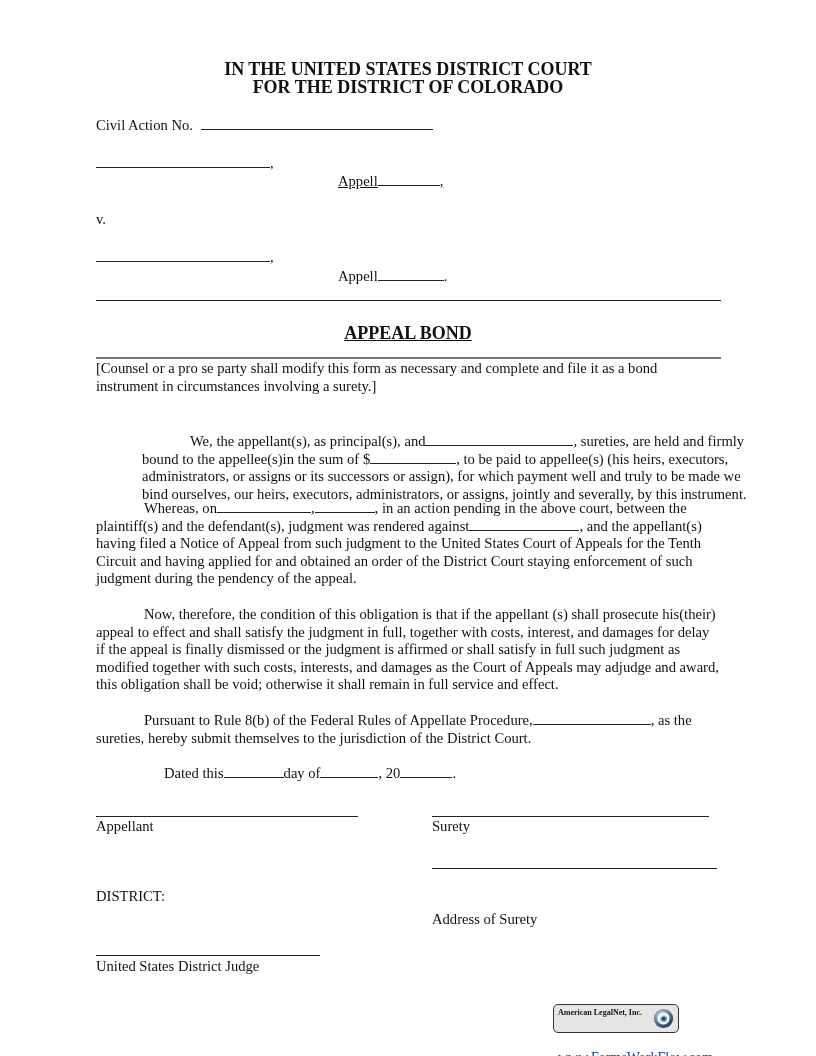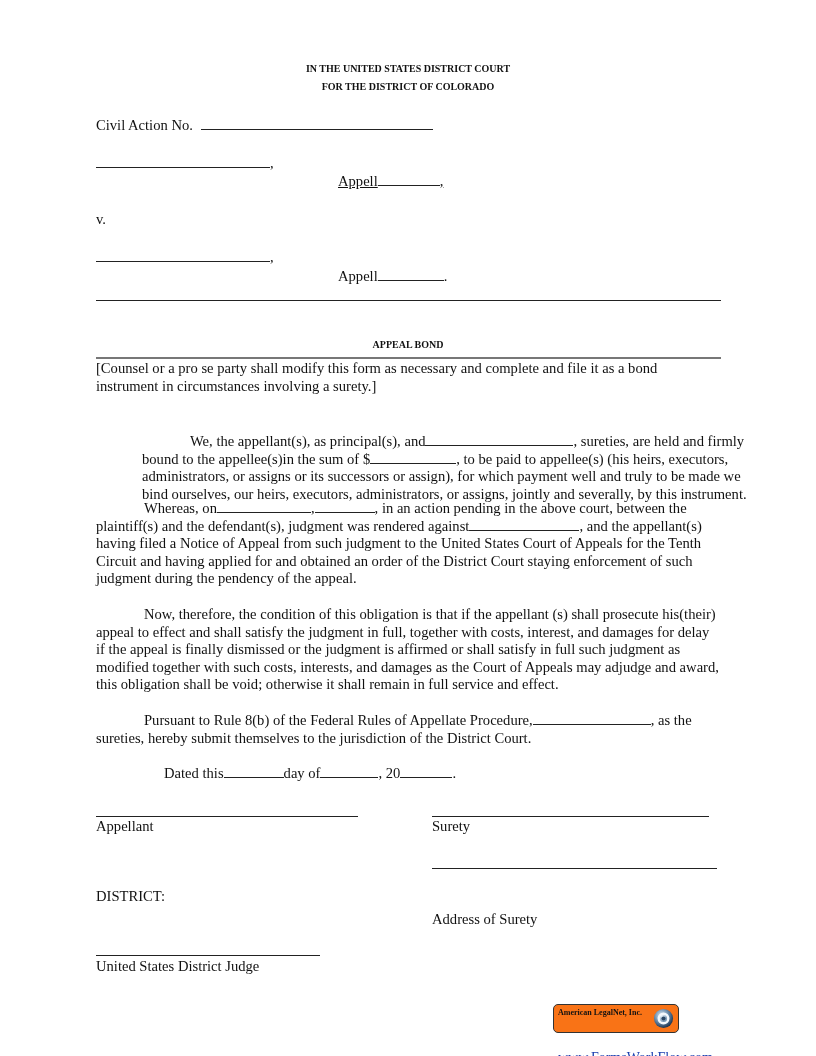--- a/index.html
+++ b/index.html
@@ -1,26 +1,26 @@
 <!DOCTYPE html>
 <html><head>
 <meta charset="utf-8">
 <style>
   html, body { margin: 0; padding: 0; background: #ffffff; }
   body { width: 816px; height: 1056px; position: relative; overflow: hidden;
          font-family: "Liberation Serif", "DejaVu Serif", serif; color: #111; font-size: 14.6px; }
   .abs { position: absolute; white-space: nowrap; }
-  .title { font-weight: bold; font-size: 10px; text-align: center; left: 0; width: 666px; line-height: 18px; }
+  .title { font-weight: bold; font-size: 18px; text-align: center; left: 0; width: 666px; line-height: 18px; }
   .blank { display: inline-block; border-bottom: 1px solid #222; height: 12px; vertical-align: baseline; }
   .rule { position: absolute; height: 0; border-top: 1.4px solid #222; }
   .para { position: absolute; left: 96px; width: 624px; line-height: 17.6px; white-space: normal; text-align: left; }
   .indent { display: inline-block; width: 48px; }
   .italic { }
   .logo { position: absolute; left: 553px; top: 1004px; width: 124px; height: 27px;
-          border: 1.5px solid #333; border-radius: 5px; background: #f97316; }
+          border: 1.5px solid #333; border-radius: 5px; background: #e5e5e5; }
   .logo .l1 { position: absolute; left: 4px; top: 3px; font-size: 8px; font-weight: bold; color: #111; }
   .logo .l2 { position: absolute; left: 4px; top: 13px; font-size: 14px; color: #1a3fb0; text-decoration: underline; margin-top: 32px; }
   .logo .globe { position: absolute; right: 4px; top: 3px; width: 21px; height: 21px; }
 </style>
 </head>
 <body>
 
 <div class="abs title" style="top:60px; left:75px;">IN THE UNITED STATES DISTRICT COURT</div>
 <div class="abs title" style="top:78px; left:75px;">FOR THE DISTRICT OF COLORADO</div>
 
@@ -40,21 +40,21 @@
 
 <div class="abs" style="left:96px; top:249px;">
   <span class="blank" style="width:174px;"></span><span>,</span>
 </div>
 <div class="abs" style="left:338px; top:268px;">
   <span>Appell</span><span class="blank" style="width:66px;"></span><span>.</span>
 </div>
 
 <div class="rule" style="left:96px; width:625px; top:300px;"></div>
 
-<div class="abs title" style="top:336px; left:75px;">APPEAL BOND</div>
+<div class="abs title" style="top:324px; left:75px;text-decoration:underline;">APPEAL BOND</div>
 <div class="rule" style="left:96px; width:625px; top:357px; border-top-color:#777; border-top-width:2px;"></div>
 
 <div class="para italic" style="top:360px; width:600px;">[Counsel or a pro se party shall modify this form as necessary and complete and file it as a bond instrument in circumstances involving a surety.]</div>
 
 <div class="para" style="top:433px;margin-left:46px;">
   <span class="indent"></span><span>We, the appellant(s), as principal(s), and</span><span class="blank" style="width:148px;"></span><span>, sureties, are held and firmly bound to the appellee(s)in the sum of $</span><span class="blank" style="width:86px;"></span><span>, to be paid to appellee(s) (his heirs, executors, administrators, or assigns or its successors or assign), for which payment well and truly to be made we bind ourselves, our heirs, executors, administrators, or assigns, jointly and severally, by this instrument.</span>
 </div>
 
 <div class="para" style="top:500px;">
   <span class="indent"></span><span>Whereas, on</span><span class="blank" style="width:94px;"></span>,<span class="blank" style="width:60px;"></span><span>, in an action pending in the above court, between the plaintiff(s) and the defendant(s), judgment was rendered against</span><span class="blank" style="width:110px;"></span><span>, and the appellant(s) having filed a Notice of Appeal from such judgment to the United States Court of Appeals for the Tenth Circuit and having applied for and obtained an order of the District Court staying enforcement of such judgment during the pendency of the appeal.</span>

